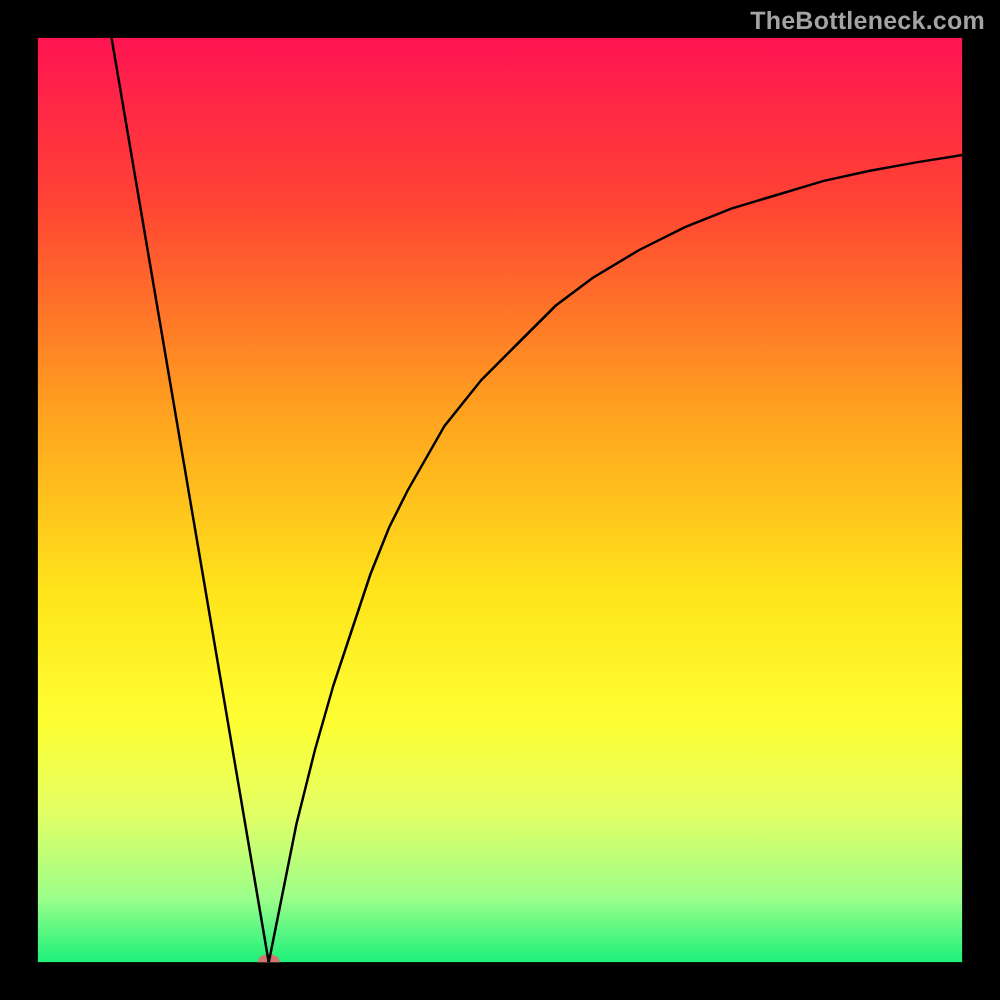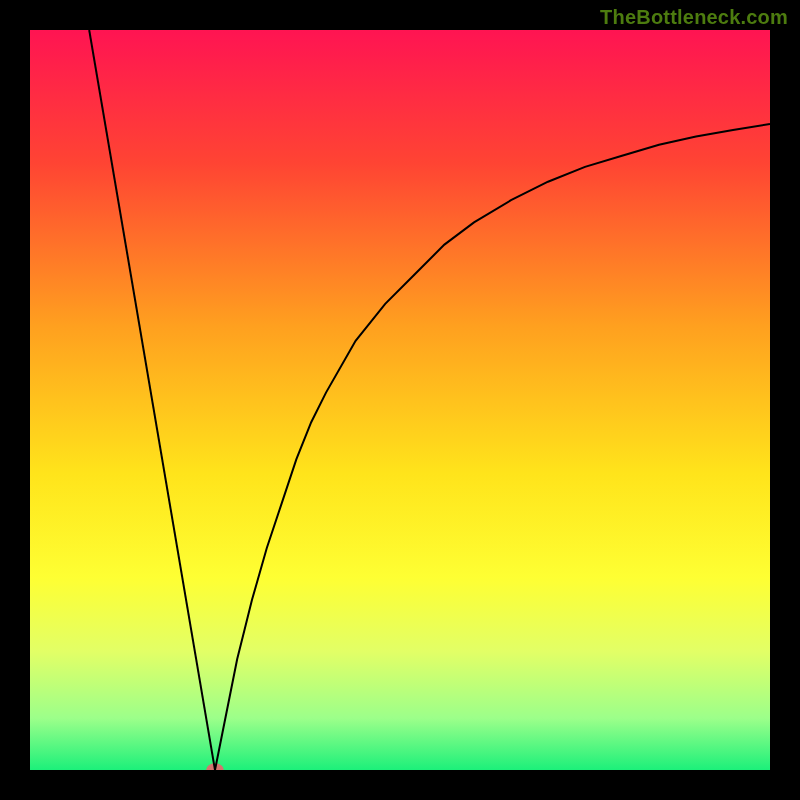--- a/index.html
+++ b/index.html
@@ -36,21 +36,21 @@
     position: absolute;
     left: 0;
     top: 0;
     width: 100%;
     height: 100%;
   }
   .watermark {
     position: absolute;
     top: 6px;
     right: 12px;
-    color: #4d7c0f;
+    color: #a3a3a3;
     font-size: 20px;
     font-weight: 600;
     letter-spacing: 0.2px;
     text-align: center;
   }
 </style>
 </head>
 <body>
 
 <div class="outer">

